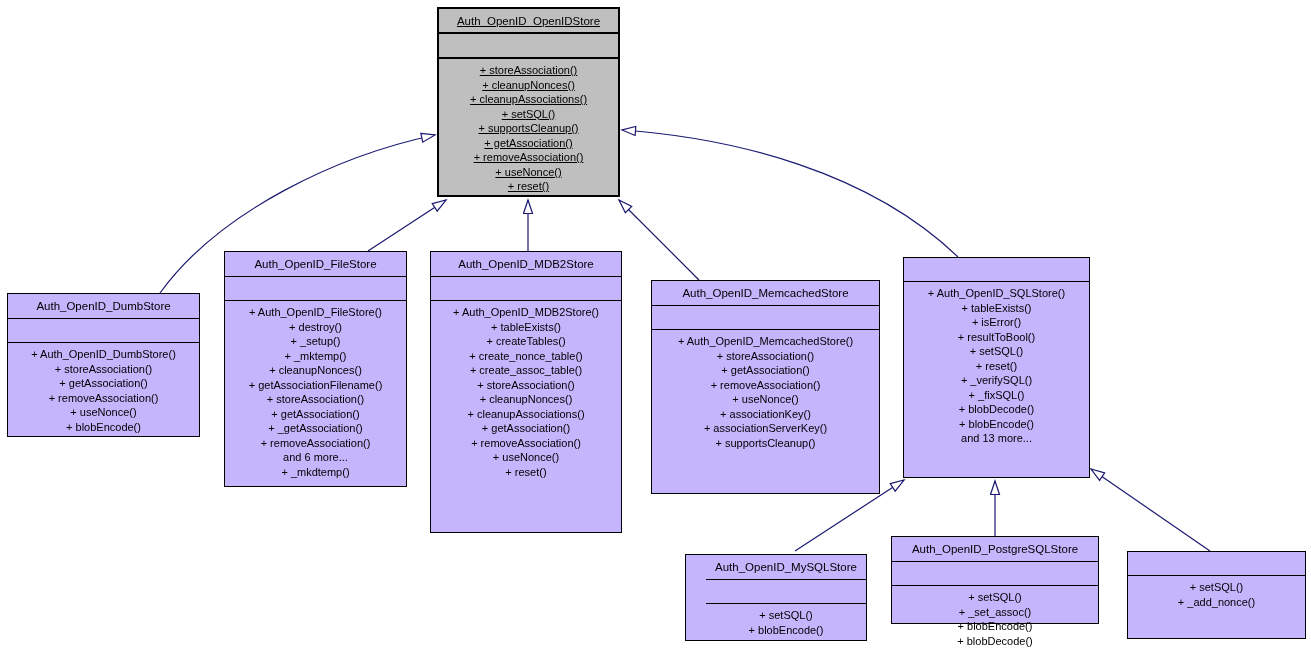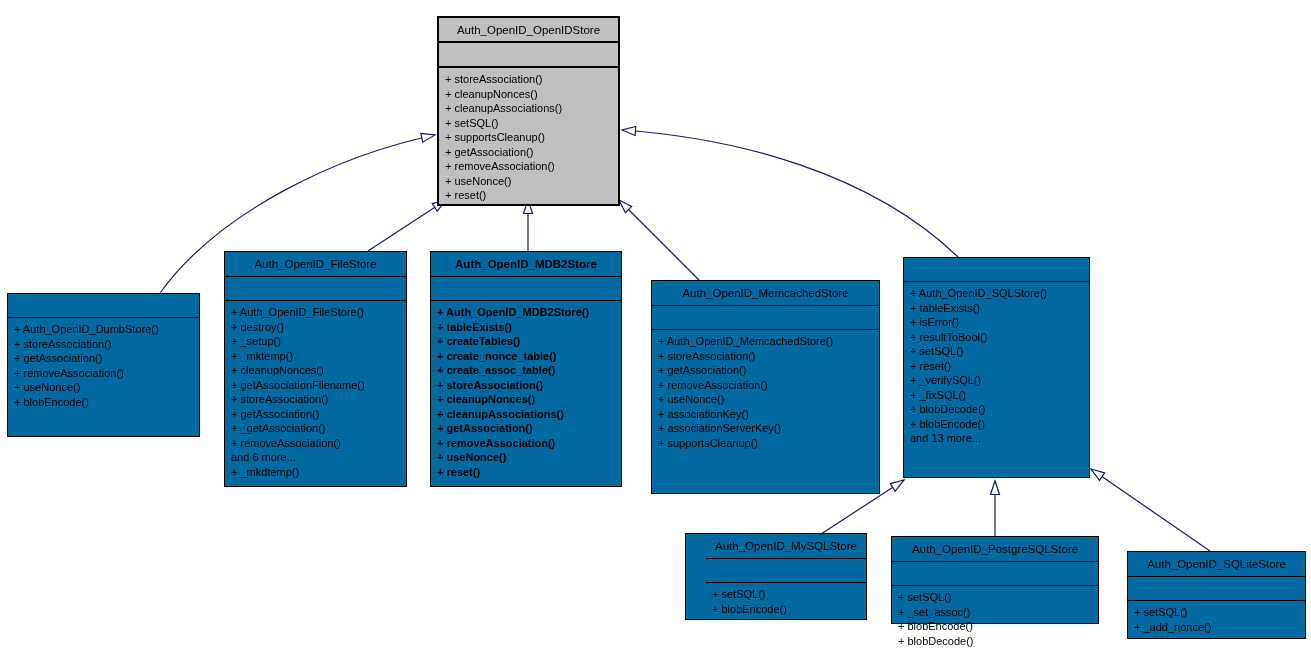--- a/index.html
+++ b/index.html
@@ -8,21 +8,21 @@
     width:1311px;height:661px;
     background:#ffffff;
     font-family:"Liberation Sans","DejaVu Sans",sans-serif;
     overflow:hidden;
   }
   #edges{position:absolute;left:0;top:0;width:1311px;height:661px;}
   .class-node{
     position:absolute;
     box-sizing:border-box;
     border:1px solid #000000;
-    background:#0369a1;
+    background:#c4b5fd;
     color:#000000;
     font-size:11px;
     cursor:pointer;
   }
   .class-node.base{
     background:#bfbfbf;
     border-width:2px;
   }
   .compartment-title{
     box-sizing:border-box;
@@ -36,20 +36,21 @@
   .class-node.base .compartment-title{border-bottom-width:2px;height:25px;}
   .compartment-attrs{
     box-sizing:border-box;
     height:24px;
     border-bottom:1px solid #000000;
   }
   .class-node.base .compartment-attrs{border-bottom-width:2px;height:25px;}
   .compartment-methods{
     box-sizing:border-box;
     padding:4px 6px 3px 6px;
+    text-align:center;
   }
   .method-line{
     line-height:14.5px;
     white-space:nowrap;
   }
 </style>
 </head>
 <body>
 
 <div id="canvas">
@@ -64,36 +65,37 @@
         <path d="M368,251 L446,200" fill="none" stroke="#191970" stroke-width="1.2" marker-end="url(#inherit-arrow)"></path>
         <path d="M528,251 L528,200" fill="none" stroke="#191970" stroke-width="1.2" marker-end="url(#inherit-arrow)"></path>
         <path d="M699,280 L619,200" fill="none" stroke="#191970" stroke-width="1.2" marker-end="url(#inherit-arrow)"></path>
         <path d="M958,257 C870,172 735,138 622,130" fill="none" stroke="#191970" stroke-width="1.2" marker-end="url(#inherit-arrow)"></path>
         <path d="M795,551 L904,480" fill="none" stroke="#191970" stroke-width="1.2" marker-end="url(#inherit-arrow)"></path>
         <path d="M995,536 L995,481" fill="none" stroke="#191970" stroke-width="1.2" marker-end="url(#inherit-arrow)"></path>
         <path d="M1210,551 L1091,469" fill="none" stroke="#191970" stroke-width="1.2" marker-end="url(#inherit-arrow)"></path>
       </g>
   </svg>
   <div id="nodes">
-      <div class="class-node base" style="left: 437px; top: 16px; width: 183px; height: 190px;">
+      <div class="class-node base" style="left: 437px; top: 7px; width: 183px; height: 190px; text-decoration: underline;">
     <div class="compartment-title">Auth_OpenID_OpenIDStore</div>
     <div class="compartment-attrs"></div>
     <div class="compartment-methods">
           <div class="method-line">+ storeAssociation()</div>
           <div class="method-line">+ cleanupNonces()</div>
           <div class="method-line">+ cleanupAssociations()</div>
           <div class="method-line">+ setSQL()</div>
           <div class="method-line">+ supportsCleanup()</div>
           <div class="method-line">+ getAssociation()</div>
           <div class="method-line">+ removeAssociation()</div>
           <div class="method-line">+ useNonce()</div>
           <div class="method-line">+ reset()</div>
         </div>
   </div>
       <div class="class-node" style="left: 7px; top: 293px; width: 193px; height: 144px;">
+    <div class="compartment-title">Auth_OpenID_DumbStore</div>
     <div class="compartment-attrs"></div>
     <div class="compartment-methods">
           <div class="method-line">+ Auth_OpenID_DumbStore()</div>
           <div class="method-line">+ storeAssociation()</div>
           <div class="method-line">+ getAssociation()</div>
           <div class="method-line">+ removeAssociation()</div>
           <div class="method-line">+ useNonce()</div>
           <div class="method-line">+ blobEncode()</div>
         </div>
   </div>
@@ -108,21 +110,21 @@
           <div class="method-line">+ cleanupNonces()</div>
           <div class="method-line">+ getAssociationFilename()</div>
           <div class="method-line">+ storeAssociation()</div>
           <div class="method-line">+ getAssociation()</div>
           <div class="method-line">+ _getAssociation()</div>
           <div class="method-line">+ removeAssociation()</div>
           <div class="method-line">and 6 more...</div>
           <div class="method-line">+ _mkdtemp()</div>
         </div>
   </div>
-      <div class="class-node" style="left: 430px; top: 251px; width: 192px; height: 236px; font-weight: bold;">
+      <div class="class-node" style="left: 430px; top: 251px; width: 192px; height: 282px;">
     <div class="compartment-title">Auth_OpenID_MDB2Store</div>
     <div class="compartment-attrs"></div>
     <div class="compartment-methods">
           <div class="method-line">+ Auth_OpenID_MDB2Store()</div>
           <div class="method-line">+ tableExists()</div>
           <div class="method-line">+ createTables()</div>
           <div class="method-line">+ create_nonce_table()</div>
           <div class="method-line">+ create_assoc_table()</div>
           <div class="method-line">+ storeAssociation()</div>
           <div class="method-line">+ cleanupNonces()</div>
@@ -156,40 +158,39 @@
           <div class="method-line">+ resultToBool()</div>
           <div class="method-line">+ setSQL()</div>
           <div class="method-line">+ reset()</div>
           <div class="method-line">+ _verifySQL()</div>
           <div class="method-line">+ _fixSQL()</div>
           <div class="method-line">+ blobDecode()</div>
           <div class="method-line">+ blobEncode()</div>
           <div class="method-line">and 13 more...</div>
         </div>
   </div>
-      <div class="class-node" style="left: 685px; top: 533px; width: 182px; height: 87px; padding-left: 20px;">
+      <div class="class-node" style="left: 685px; top: 554px; width: 182px; height: 87px; padding-left: 20px;">
     <div class="compartment-title">Auth_OpenID_MySQLStore</div>
     <div class="compartment-attrs"></div>
     <div class="compartment-methods">
           <div class="method-line">+ setSQL()</div>
           <div class="method-line">+ blobEncode()</div>
         </div>
   </div>
       <div class="class-node" style="left: 891px; top: 536px; width: 208px; height: 88px;">
     <div class="compartment-title">Auth_OpenID_PostgreSQLStore</div>
     <div class="compartment-attrs"></div>
     <div class="compartment-methods">
           <div class="method-line">+ setSQL()</div>
           <div class="method-line">+ _set_assoc()</div>
           <div class="method-line">+ blobEncode()</div>
           <div class="method-line">+ blobDecode()</div>
         </div>
   </div>
       <div class="class-node" style="left: 1127px; top: 551px; width: 179px; height: 88px;">
-    <div class="compartment-title">Auth_OpenID_SQLiteStore</div>
     <div class="compartment-attrs"></div>
     <div class="compartment-methods">
           <div class="method-line">+ setSQL()</div>
           <div class="method-line">+ _add_nonce()</div>
         </div>
   </div>
     </div>
 </div>
 
 </body></html>

